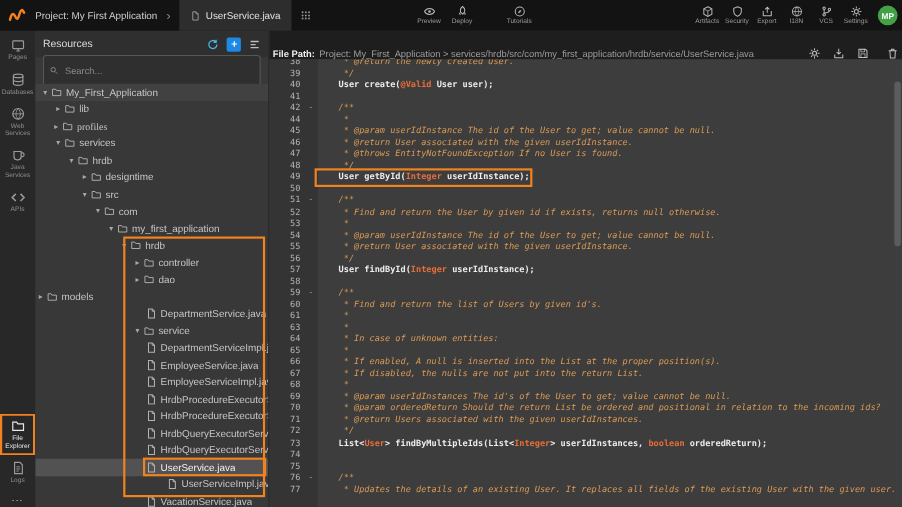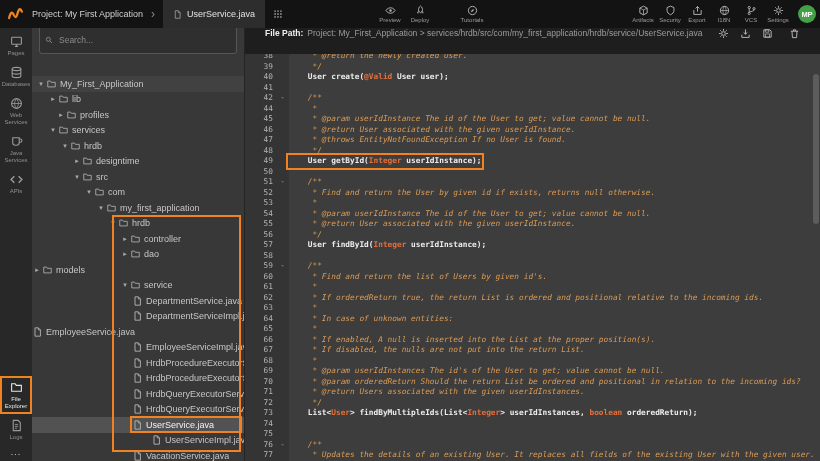--- a/index.html
+++ b/index.html
@@ -54,21 +54,21 @@
   .tree-item.root{background:#414141;}
   .tree-item.selected{background:#525252;color:#f2f2f2;}
   .tw-arrow{width:10px;flex:0 0 10px;font-size:7px;color:#a8a8a8;text-align:center;}
   .tw-icon{width:11px;height:10px;flex:0 0 11px;margin-right:3px;color:#b3b3b3;}
   .tree-label{overflow:hidden;}
   .hl-box{position:absolute;border:2px solid #f08220;box-sizing:border-box;pointer-events:none;z-index:4;}
   .hl-tree{left:80px;top:187px;width:129px;height:237px;}
   .hl-file{left:98px;top:388px;width:112px;height:17px;}
   
   .editor{position:absolute;left:245px;top:28px;right:0;bottom:0;}
-  .pathbar{position:absolute;top:0;left:0;right:0;height:26px;background:#1e1e1e;display:flex;align-items:flex-start;padding:0 20px;box-sizing:border-box;gap:4px;}
+  .pathbar{position:absolute;top:0;left:0;right:0;height:26px;background:#1e1e1e;display:flex;align-items:flex-end;padding:0 3px;box-sizing:border-box;gap:4px;}
   .fp-prefix{font-size:8.5px;color:#f0f0f0;font-weight:bold;white-space:nowrap;}
   .fp-path{font-size:8.5px;color:#9c9c9c;white-space:nowrap;overflow:hidden;flex:1;}
   .pb-icons{display:flex;align-items:center;gap:11px;margin-left:8px;}
   .pb-icons .ic{width:11px;height:11px;color:#c0c0c0;cursor:pointer;}
   .pb-icons .trash{margin-left:5px;}
   .code-area{position:absolute;top:26px;left:0;right:0;bottom:0;overflow:hidden;
              background:linear-gradient(to right,#343434 0,#343434 44px,#3d3d3d 44px);
              font-family:"DejaVu Sans Mono",monospace;font-size:7.8px;line-height:10.5px;}
   .code-lines{margin-top:-3px;}
   .code-line{display:flex;height:10.5px;white-space:pre;align-items:center;}
@@ -240,20 +240,34 @@
             <path d="M6 2.5h9l4 4v15H6z" fill="none" stroke="currentColor" stroke-width="2"></path>
             <path d="M9 10h6M9 13.5h6M9 17h4" fill="none" stroke="currentColor" stroke-width="1.6"></path>
           </svg>
           <div class="nav-label">Logs</div>
         </div>
         <div class="nav-more">...</div>
       </div>
   </nav>
 
   <aside class="resources">
+    <div class="res-header">
+      <span class="res-title">Resources</span>
+      <svg class="res-ic refresh" viewBox="0 0 24 24">
+          <path d="M20 12a8 8 0 11-2.3-5.6M18.5 2.5v5h-5" fill="none" stroke="currentColor" stroke-width="2.6"></path>
+        </svg>
+      <span class="add-btn">
+          <svg viewBox="0 0 24 24">
+            <path d="M12 4.5v15M4.5 12h15" fill="none" stroke="currentColor" stroke-width="3.4"></path>
+          </svg>
+        </span>
+      <svg class="res-ic collapse" viewBox="0 0 24 24">
+          <path d="M4 6h16M4 12h10M4 18h16" fill="none" stroke="currentColor" stroke-width="2.6"></path>
+        </svg>
+    </div>
     <div class="res-search">
       <div class="search-box">
         <svg class="ic" viewBox="0 0 24 24">
             <circle cx="10" cy="10" r="6" fill="none" stroke="currentColor" stroke-width="2.6"></circle>
             <path d="M14.8 14.8L21 21" fill="none" stroke="currentColor" stroke-width="2.6"></path>
           </svg>
         <input class="search-input" placeholder="Search..." style="">
       </div>
     </div>
     <div class="tree">
@@ -264,21 +278,21 @@
           </svg>
           <span class="tree-label">My_First_Application</span>
         </div>
         <div class="tree-item" style="padding-left: 16px;">
           <span class="tw-arrow">▸</span>
           <svg viewBox="0 0 24 24" class="tw-icon">
             <path d="M3 5h6.5l2 3H21v11H3z" fill="none" stroke="currentColor" stroke-width="2"></path>
           </svg>
           <span class="tree-label">lib</span>
         </div>
-        <div class="tree-item" style="padding-left: 24px;">
+        <div class="tree-item" style="padding-left: 14px; font-family: Liberation Serif, serif;">
           <span class="tw-arrow">▸</span>
           <svg viewBox="0 0 24 24" class="tw-icon">
             <path d="M3 5h6.5l2 3H21v11H3z" fill="none" stroke="currentColor" stroke-width="2"></path>
           </svg>
           <span class="tree-label">profiles</span>
         </div>
         <div class="tree-item" style="padding-left: 16px;">
           <span class="tw-arrow">▾</span>
           <svg viewBox="0 0 24 24" class="tw-icon">
             <path d="M3 5h6.5l2 3H21v11H3z" fill="none" stroke="currentColor" stroke-width="2"></path>
@@ -341,42 +355,42 @@
           </svg>
           <span class="tree-label">dao</span>
         </div>
         <div class="tree-item" style="">
           <span class="tw-arrow">▸</span>
           <svg viewBox="0 0 24 24" class="tw-icon">
             <path d="M3 5h6.5l2 3H21v11H3z" fill="none" stroke="currentColor" stroke-width="2"></path>
           </svg>
           <span class="tree-label">models</span>
         </div>
+        <div class="tree-item" style="padding-left: 100px;">
+          <svg viewBox="0 0 24 24" class="tw-icon">
+            <path d="M6 2h8l5 5v15H6z" fill="none" stroke="currentColor" stroke-width="2.2"></path>
+            <path d="M14 2v5h5" fill="none" stroke="currentColor" stroke-width="2"></path>
+          </svg>
+          <span class="tree-label">DepartmentService.java</span>
+        </div>
         <div class="tree-item" style="padding-left: 88px;">
           <span class="tw-arrow">▾</span>
           <svg viewBox="0 0 24 24" class="tw-icon">
             <path d="M3 5h6.5l2 3H21v11H3z" fill="none" stroke="currentColor" stroke-width="2"></path>
           </svg>
           <span class="tree-label">service</span>
         </div>
         <div class="tree-item" style="padding-left: 100px;">
           <svg viewBox="0 0 24 24" class="tw-icon">
             <path d="M6 2h8l5 5v15H6z" fill="none" stroke="currentColor" stroke-width="2.2"></path>
             <path d="M14 2v5h5" fill="none" stroke="currentColor" stroke-width="2"></path>
           </svg>
-          <span class="tree-label">DepartmentService.java</span>
-        </div>
-        <div class="tree-item" style="padding-left: 100px;">
-          <svg viewBox="0 0 24 24" class="tw-icon">
-            <path d="M6 2h8l5 5v15H6z" fill="none" stroke="currentColor" stroke-width="2.2"></path>
-            <path d="M14 2v5h5" fill="none" stroke="currentColor" stroke-width="2"></path>
-          </svg>
           <span class="tree-label">DepartmentServiceImpl.java</span>
         </div>
-        <div class="tree-item" style="">
+        <div class="tree-item" style="padding-left: 100px;">
           <svg viewBox="0 0 24 24" class="tw-icon">
             <path d="M6 2h8l5 5v15H6z" fill="none" stroke="currentColor" stroke-width="2.2"></path>
             <path d="M14 2v5h5" fill="none" stroke="currentColor" stroke-width="2"></path>
           </svg>
           <span class="tree-label">EmployeeService.java</span>
         </div>
         <div class="tree-item" style="padding-left: 100px;">
           <svg viewBox="0 0 24 24" class="tw-icon">
             <path d="M6 2h8l5 5v15H6z" fill="none" stroke="currentColor" stroke-width="2.2"></path>
             <path d="M14 2v5h5" fill="none" stroke="currentColor" stroke-width="2"></path>
@@ -478,21 +492,20 @@
           <div class="code-line"><span class="ln">52</span><span class="fold"></span><span class="lc"><span class="tok-c">     * Find and return the User by given id if exists, returns null otherwise.</span></span></div>
           <div class="code-line"><span class="ln">53</span><span class="fold"></span><span class="lc"><span class="tok-c">     *</span></span></div>
           <div class="code-line"><span class="ln">54</span><span class="fold"></span><span class="lc"><span class="tok-c">     * @param userIdInstance The id of the User to get; value cannot be null.</span></span></div>
           <div class="code-line"><span class="ln">55</span><span class="fold"></span><span class="lc"><span class="tok-c">     * @return User associated with the given userIdInstance.</span></span></div>
           <div class="code-line"><span class="ln">56</span><span class="fold"></span><span class="lc"><span class="tok-c">     */</span></span></div>
           <div class="code-line"><span class="ln">57</span><span class="fold"></span><span class="lc"><span class="tok-p">    User findById(</span><span class="tok-t">Integer</span><span class="tok-p"> userIdInstance);</span></span></div>
           <div class="code-line"><span class="ln">58</span><span class="fold"></span><span class="lc"></span></div>
           <div class="code-line"><span class="ln">59</span><span class="fold">-</span><span class="lc"><span class="tok-c">    /**</span></span></div>
           <div class="code-line"><span class="ln">60</span><span class="fold"></span><span class="lc"><span class="tok-c">     * Find and return the list of Users by given id's.</span></span></div>
           <div class="code-line"><span class="ln">61</span><span class="fold"></span><span class="lc"><span class="tok-c">     *</span></span></div>
-          <div class="code-line"><span class="ln">62</span><span class="fold"></span><span class="lc"><span class="tok-c">     * If orderedReturn true, the return List is ordered and positional relative to the incoming ids.</span></span></div>
           <div class="code-line"><span class="ln">63</span><span class="fold"></span><span class="lc"><span class="tok-c">     *</span></span></div>
           <div class="code-line"><span class="ln">64</span><span class="fold"></span><span class="lc"><span class="tok-c">     * In case of unknown entities:</span></span></div>
           <div class="code-line"><span class="ln">65</span><span class="fold"></span><span class="lc"><span class="tok-c">     *</span></span></div>
           <div class="code-line"><span class="ln">66</span><span class="fold"></span><span class="lc"><span class="tok-c">     * If enabled, A null is inserted into the List at the proper position(s).</span></span></div>
           <div class="code-line"><span class="ln">67</span><span class="fold"></span><span class="lc"><span class="tok-c">     * If disabled, the nulls are not put into the return List.</span></span></div>
           <div class="code-line"><span class="ln">68</span><span class="fold"></span><span class="lc"><span class="tok-c">     *</span></span></div>
           <div class="code-line"><span class="ln">69</span><span class="fold"></span><span class="lc"><span class="tok-c">     * @param userIdInstances The id's of the User to get; value cannot be null.</span></span></div>
           <div class="code-line"><span class="ln">70</span><span class="fold"></span><span class="lc"><span class="tok-c">     * @param orderedReturn Should the return List be ordered and positional in relation to the incoming ids?</span></span></div>
           <div class="code-line"><span class="ln">71</span><span class="fold"></span><span class="lc"><span class="tok-c">     * @return Users associated with the given userIdInstances.</span></span></div>
           <div class="code-line"><span class="ln">72</span><span class="fold"></span><span class="lc"><span class="tok-c">     */</span></span></div>

